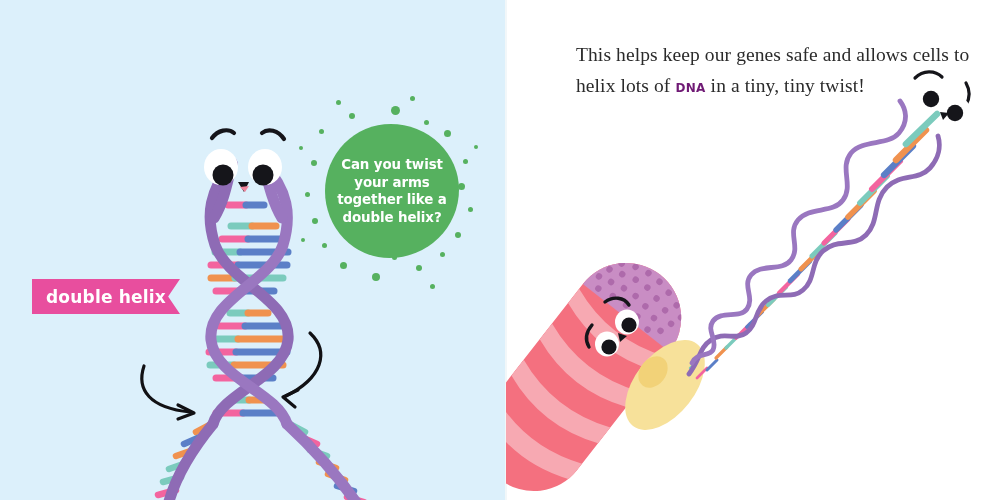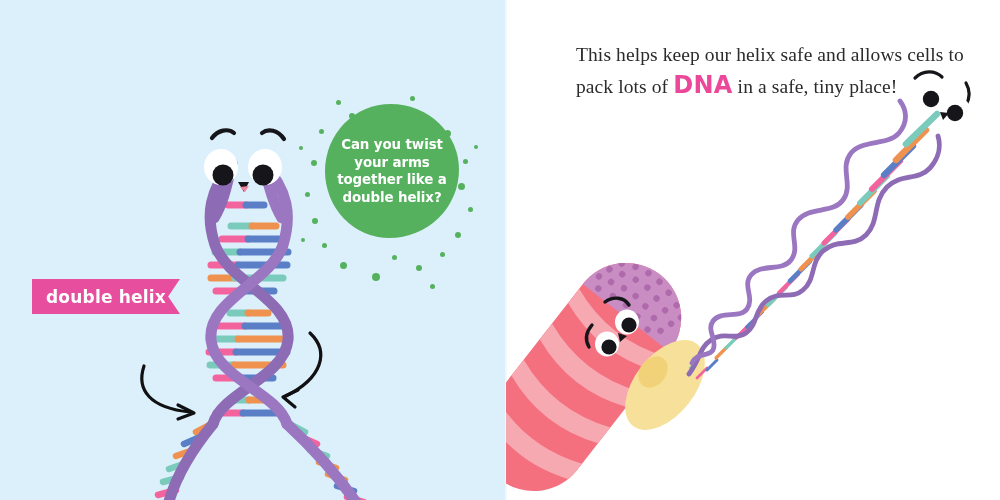--- a/index.html
+++ b/index.html
@@ -28,37 +28,37 @@
     font-family:"Liberation Serif", serif;
     font-size:19.5px;
     line-height:31px;
     color:#2b2b2b;
     letter-spacing:.1px;
   }
   .text-left{left:54px;top:39px;width:410px;}
   .text-right{left:576px;top:39px;width:400px;}
 
   .hl-purple{color:#9b72c8;font-family:"DejaVu Sans",sans-serif;font-weight:bold;font-size:19px;letter-spacing:-.2px;}
-  .hl-pink{color:#ec4899;font-family:"DejaVu Sans",sans-serif;font-weight:bold;font-size:24px;letter-spacing:.3px;}
+  .hl-pink{color:#701a75;font-family:"DejaVu Sans",sans-serif;font-weight:bold;font-size:12px;letter-spacing:.3px;}
 
   
   .ribbon{
     position:absolute;left:32px;top:279px;
     width:148px;height:35px;
     background:#e84e9e;
     display:flex;align-items:center;justify-content:center;
     color:#ffffff;
     font-family:"DejaVu Sans",sans-serif;
     font-weight:bold;font-size:17px;letter-spacing:.2px;
     clip-path:polygon(0% 0%, 100% 0%, 92% 50%, 100% 100%, 0% 100%, 0% 50%);
   }
 
   
   .callout{
-    position:absolute;left:325px;top:104px;width:134px;height:134px;
+    position:absolute;left:325px;top:124px;width:134px;height:134px;
     background:#56b15f;
     border-radius:49% 51% 52% 48% / 50% 49% 51% 50%;
     display:flex;align-items:center;justify-content:center;
     text-align:center;
   }
   .callout-text{
     color:#ffffff;
     font-family:"DejaVu Sans",sans-serif;
     font-weight:bold;
     font-size:13.4px;
@@ -73,21 +73,21 @@
 </head>
 <body>
 
 <div id="page">
 
   <div class="page-left"></div>
   <div class="page-right"></div>
   <div class="spine"></div>
 
 
-  <div class="body-text text-right"><span>This helps keep our helix safe and allows cells to pack lots of </span><span class="hl-pink">DNA</span><span> in a safe, tiny place!</span></div>
+  <div class="body-text text-right"><span>This helps keep our genes safe and allows cells to helix lots of </span><span class="hl-pink">DNA</span><span> in a tiny, tiny twist!</span></div>
 
   <div class="ribbon">
     <span>double helix</span>
   </div>
 
   <div>
     <div class="dot" style="left:391px;top:106px;width:9px;height:9px;"></div>
     <div class="dot" style="left:349px;top:113px;width:6px;height:6px;"></div>
     <div class="dot" style="left:424px;top:120px;width:5px;height:5px;"></div>
     <div class="dot" style="left:319px;top:129px;width:5px;height:5px;"></div>

